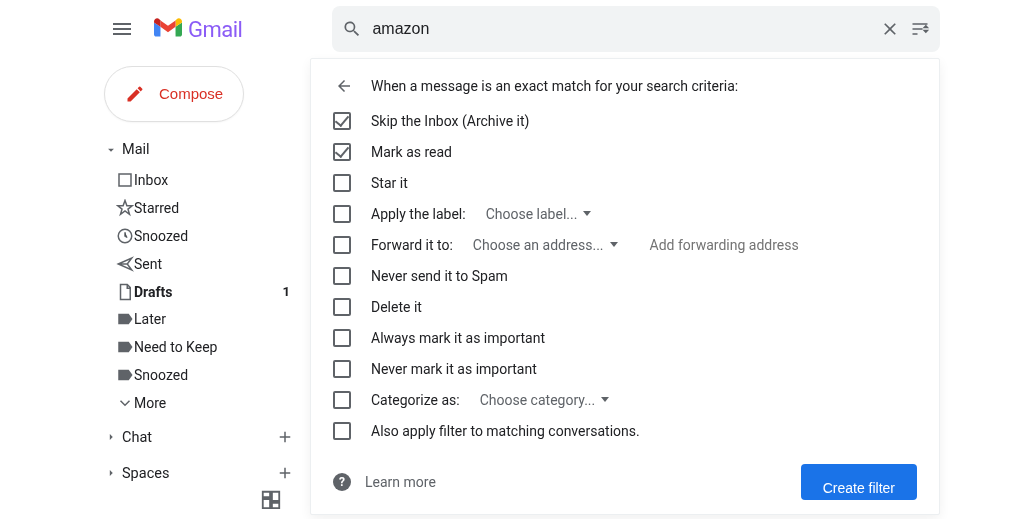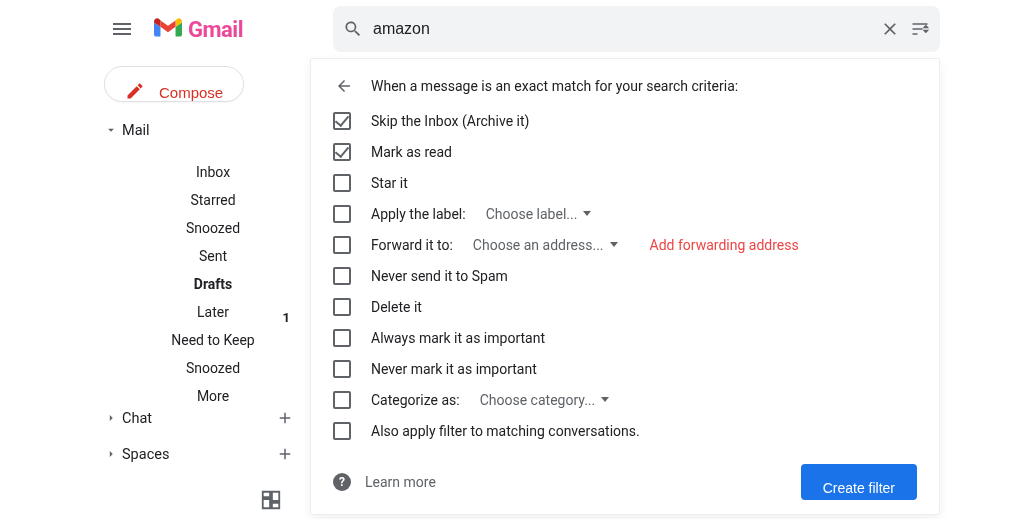--- a/index.html
+++ b/index.html
@@ -16,21 +16,21 @@
   .app { display: flex; flex-direction: column; height: 100%; padding-left: 94px; padding-right: 84px;}
   .header {
     display: flex;
     align-items: center;
     height: 58px;
     gap: 8px;
   }
   .menu-icon { width: 24px; height: 24px; color: #5f6368; margin-left: 16px; cursor: pointer; }
   .logo-wrap { display: flex; align-items: center; gap: 6px; margin-left: 12px; }
   .logo-svg { width: 28px; height: 22px; }
-  .logo-text { font-size: 22px; color: #ec4899; font-weight: 700; letter-spacing: -0.5px;}
+  .logo-text { font-size: 22px; color: #8b5cf6; font-weight: 400; letter-spacing: -0.5px;}
   .search-bar {
     flex: 1;
     margin-left: 82px;
     height: 46px;
     background: #f1f3f4;
     border-radius: 8px;
     display: flex;
     align-items: center;
     padding: 0 10px;
     gap: 10px;
@@ -47,46 +47,45 @@
   .body { display: flex; flex: 1; min-height: 0; }
   .sidebar {
     width: 216px;
     padding-top: 8px;
     display: flex;
     flex-direction: column;
   }
   .compose-btn {
     margin-left: 10px;
     width: 140px;
-    height: 36px;
+    height: 56px;
     border-radius: 28px;
     border: 1px solid #e0e0e0;
     background: #fff;
     display: flex;
-    align-items: flex-end;
+    align-items: center;
     gap: 14px;
     padding-left: 20px;
     cursor: pointer;
     box-shadow: 0 1px 2px rgba(0,0,0,0.04);
   }
   .compose-btn .pen { width: 20px; height: 20px; color: #d93025; }
   .compose-btn span { color: #d93025; font-size: 15px; font-weight: 500; }
   .section-head {
     display: flex; align-items: center; height: 32px;
     padding-left: 10px; gap: 4px; font-weight: 400; font-size: 14.5px;
     margin-top: 12px; cursor: pointer;
   }
   .section-head.sub { margin-top: 4px; }
   .section-head .caret { width: 14px; height: 14px; color: #5f6368; }
   .section-head .plus { margin-left: auto; margin-right: 16px; width:18px;height:18px;color:#5f6368;}
   .nav-item {
     display: flex; align-items: center; height: 28px;
-    padding-left: 22px; gap: 18px; font-size: 14px; color:#202124;
+    padding-left: 22px; font-size: 14px; color:#202124;
     cursor: pointer;
-    flex-direction: column;
   }
   .nav-item .nav-icon { width: 18px; height: 18px; color: #5f6368; }
   .nav-item.bold { font-weight: 700; }
   .nav-item .count { margin-left: auto; margin-right: 20px; font-weight: 700; font-size: 13px;}
   .bottom-icon {
     margin-top: auto; margin-left: auto; margin-right: 28px; margin-bottom: 8px;
     width: 22px; height: 22px; color:#5f6368;
   }
   .panel {
     flex: 1;
@@ -102,21 +101,21 @@
   .panel-head { display: flex; align-items: center; gap: 18px; font-size: 14px; margin-bottom: 10px;}
   .panel-head .back { width: 18px; height: 18px; color: #5f6368; cursor:pointer; margin-left: 2px;}
   .option-row { display: flex; align-items: center; height: 31px; gap: 20px; font-size: 14px; color:#202124;}
   .checkbox { width: 18px; height: 18px; border: 2px solid #5f6368; border-radius: 2px; position: relative; cursor:pointer; flex-shrink:0;}
   .checkbox.checked::after {
     content:""; position:absolute; left:3px; top:-1px; width:6px; height:11px;
     border-right:2px solid #5f6368; border-bottom:2px solid #5f6368; transform: rotate(40deg);
   }
   .option-row .sub-select { color:#5f6368; display:flex; align-items:center; gap:6px; cursor:pointer;}
   .option-row .sub-select .tri { width:0;height:0;border-left:4px solid transparent;border-right:4px solid transparent;border-top:5px solid #5f6368;}
-  .link { color:#ef4444; cursor:pointer; margin-left: 12px;}
+  .link { color:#737373; cursor:pointer; margin-left: 12px;}
   .panel-foot { margin-top: auto; display:flex; align-items:center; padding-top: 10px;}
   .panel-foot .help { width:18px;height:18px;border-radius:50%;background:#5f6368;color:#fff;display:flex;align-items:center;justify-content:center;font-size:12px;font-weight:700;margin-right:14px;}
   .panel-foot .learn { color:#5f6368; font-size:14px; cursor:pointer;}
   .create-btn {
     margin-left:auto; background:#1a73e8; color:#fff; border:none; border-radius:4px;
     height:36px; padding: 16px 22px; font-size:14px; font-weight:500; cursor:pointer;
   }
   svg { display:block; }
 </style>
 </head>

